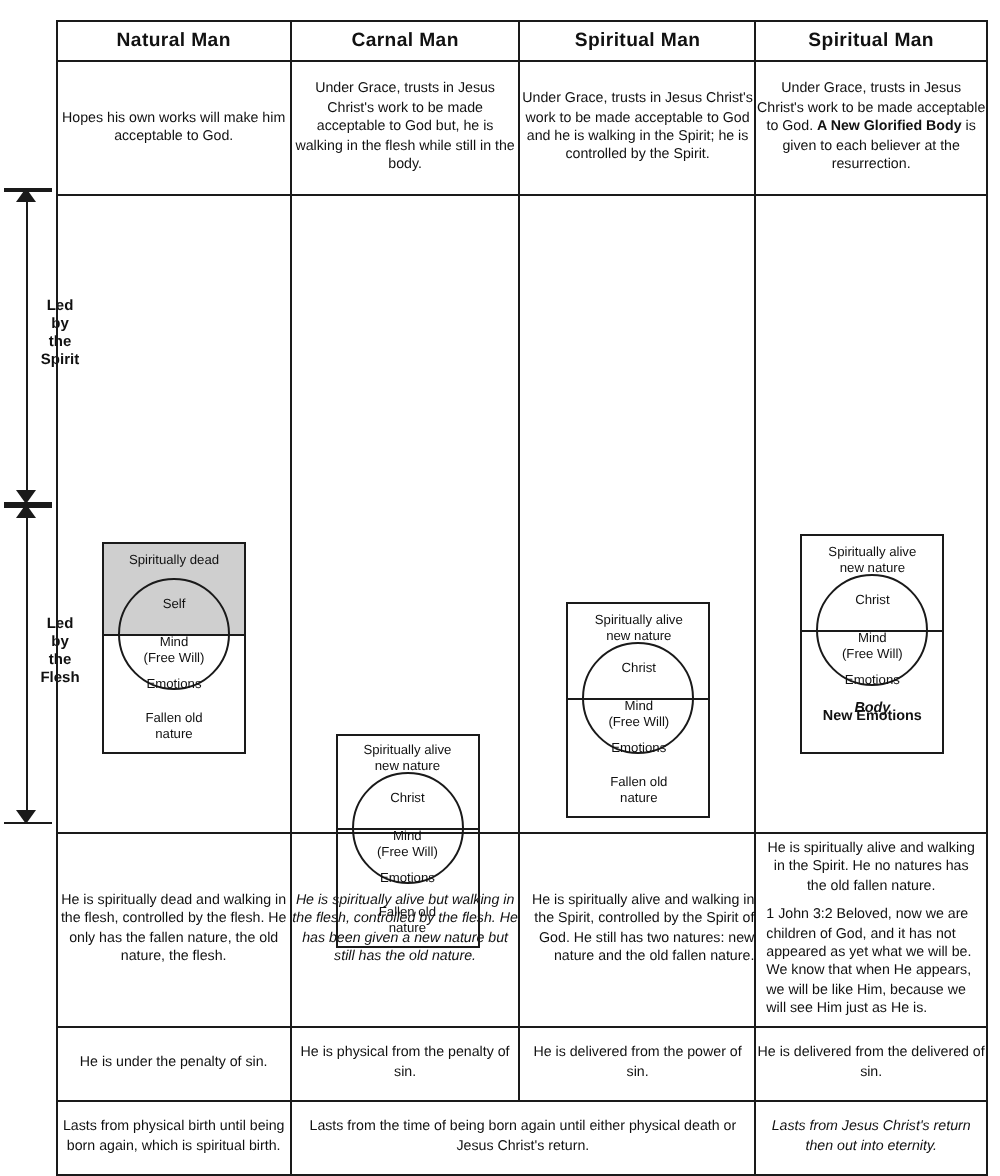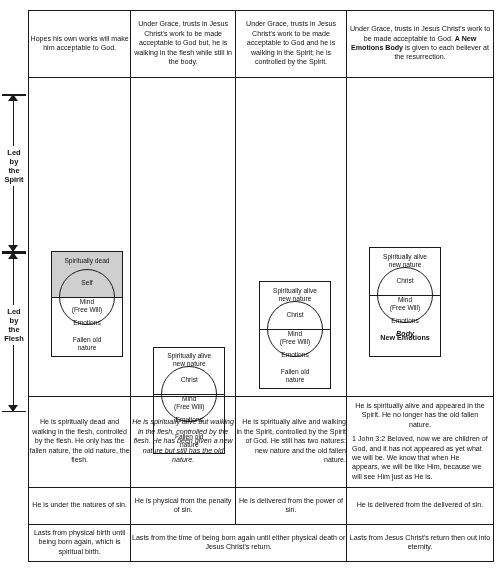--- a/index.html
+++ b/index.html
@@ -24,21 +24,21 @@
     border-left:5.5px solid transparent;border-right:5.5px solid transparent;
   }
   .arrowband .tip.up{top:0;border-bottom:7px solid #1a1a1a;}
   .arrowband .tip.down{bottom:0;border-top:7px solid #1a1a1a;}
   .arrowband .cap{
     position:absolute;left:2px;width:24px;height:1.5px;background:#1a1a1a;
   }
   .arrowband .cap.top{top:0;}
   .arrowband .cap.bot{bottom:0;}
   .bandlabel{
-    position:absolute;left:0;width:28px;
+    position:absolute;left:16px;width:28px;
     text-align:center;font-size:7.5px;font-weight:bold;line-height:9px;
     background:#fff;padding:2px 0;
   }
 
   
   .tbl{position:absolute;left:28px;top:10px;width:466px;border-collapse:collapse;}
   .tbl td,.tbl th{
     border:1.4px solid #1a1a1a;
     vertical-align:middle;
     padding:0;
@@ -103,27 +103,33 @@
       <div class="line"></div>
       <div class="tip up"></div>
       <div class="tip down"></div>
       <div class="bandlabel" style="top:53px;">Led<br>by<br>the<br>Flesh</div>
     </div>
   </div>
 
   <table class="tbl">
 
     <tbody>
+        <tr>
+      <th class="hdr c1">Natural Man</th>
+      <th class="hdr c2">Carnal Man</th>
+      <th class="hdr c3">Spiritual Man</th>
+      <th class="hdr c4">Spiritual Man</th>
+    </tr>
 
     <tr>
       <td class="txt" style="height:66px;">Hopes his own works will make him acceptable to God.</td>
       <td class="txt" style="height:66px;">Under Grace, trusts in Jesus Christ's work to be made acceptable to God but, he is walking in the flesh while still in the body.</td>
       <td class="txt" style="height:66px;">Under Grace, trusts in Jesus Christ's work to be made acceptable to God and he is walking in the Spirit; he is controlled by the Spirit.</td>
       <td class="txt" style="height:66px;">
-        <span>Under Grace, trusts in Jesus Christ's work to be made acceptable to God. </span><b>A New Emotions Body</b><span> is given to each believer at the resurrection.</span>
+        <span>Under Grace, trusts in Jesus Christ's work to be made acceptable to God. </span><b>A New Glorified Body</b><span> is given to each believer at the resurrection.</span>
       </td>
     </tr>
 
     <tr>
 
       <td style="height:318px;">
         <div class="figwrap">
           <div class="fig" style="left:22px;top:173px;">
             <div class="boxtop shaded" style="height:46px;"></div>
             <div class="midline" style="top:46px;"></div>
@@ -196,34 +202,34 @@
           </div>
         </div>
       </td>
     </tr>
 
     <tr>
       <td class="txt" style="height:84px;margin-top:29px;">He is spiritually dead and walking in the flesh, controlled by the flesh. He only has the fallen nature, the old nature, the flesh.</td>
       <td class="txt" style="height:84px;font-style:italic;">He is spiritually alive but walking in the flesh, controlled by the flesh. He has been given a new nature but still has the old nature.</td>
       <td class="txt" style="height:84px;text-align:right;">He is spiritually alive and walking in the Spirit, controlled by the Spirit of God. He still has two natures: new nature and the old fallen nature.</td>
       <td class="txt" style="height:84px;padding:3px 5px;">
-        <div>He is spiritually alive and appeared in the Spirit. He no longer has the old fallen nature.</div>
+        <div>He is spiritually alive and walking in the Spirit. He no natures has the old fallen nature.</div>
         <div class="spacer"></div>
         <div class="left" style="text-align:left;">1 John 3:2 Beloved, now we are children of God, and it has not appeared as yet what we will be. We know that when He appears, we will be like Him, because we will see Him just as He is.</div>
       </td>
     </tr>
 
     <tr>
-      <td class="txt" style="height:36px;">He is under the natures of sin.</td>
+      <td class="txt" style="height:36px;">He is under the penalty of sin.</td>
       <td class="txt" style="height:36px;">He is physical from the penalty of sin.</td>
       <td class="txt" style="height:36px;">He is delivered from the power of sin.</td>
       <td class="txt" style="height:36px;">He is delivered from the delivered of sin.</td>
     </tr>
 
     <tr>
       <td class="txt" style="height:36px;">Lasts from physical birth until being born again, which is spiritual birth.</td>
       <td class="txt" colspan="2" style="height:36px;">Lasts from the time of being born again until either physical death or Jesus Christ's return.</td>
-      <td class="txt" style="height:36px;">Lasts from Jesus Christ's return then out into eternity.</td>
+      <td class="txt" style="height:36px;font-style:italic;">Lasts from Jesus Christ's return then out into eternity.</td>
     </tr>
 
   </tbody>
     </table>
 </div>
 
 </body></html>

